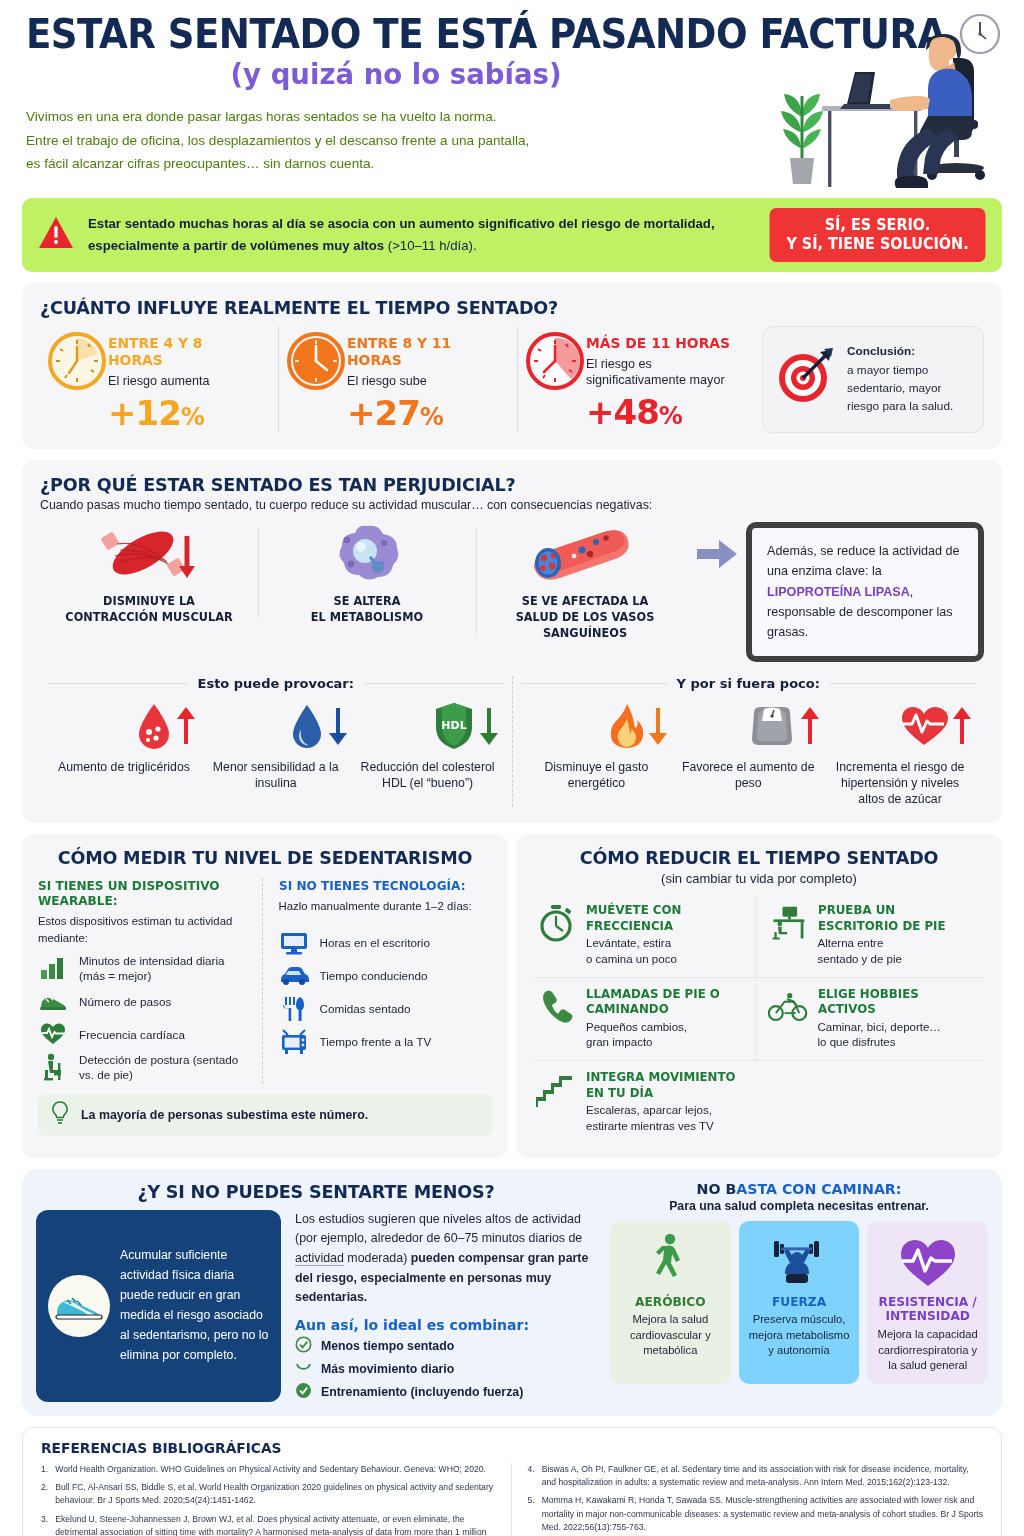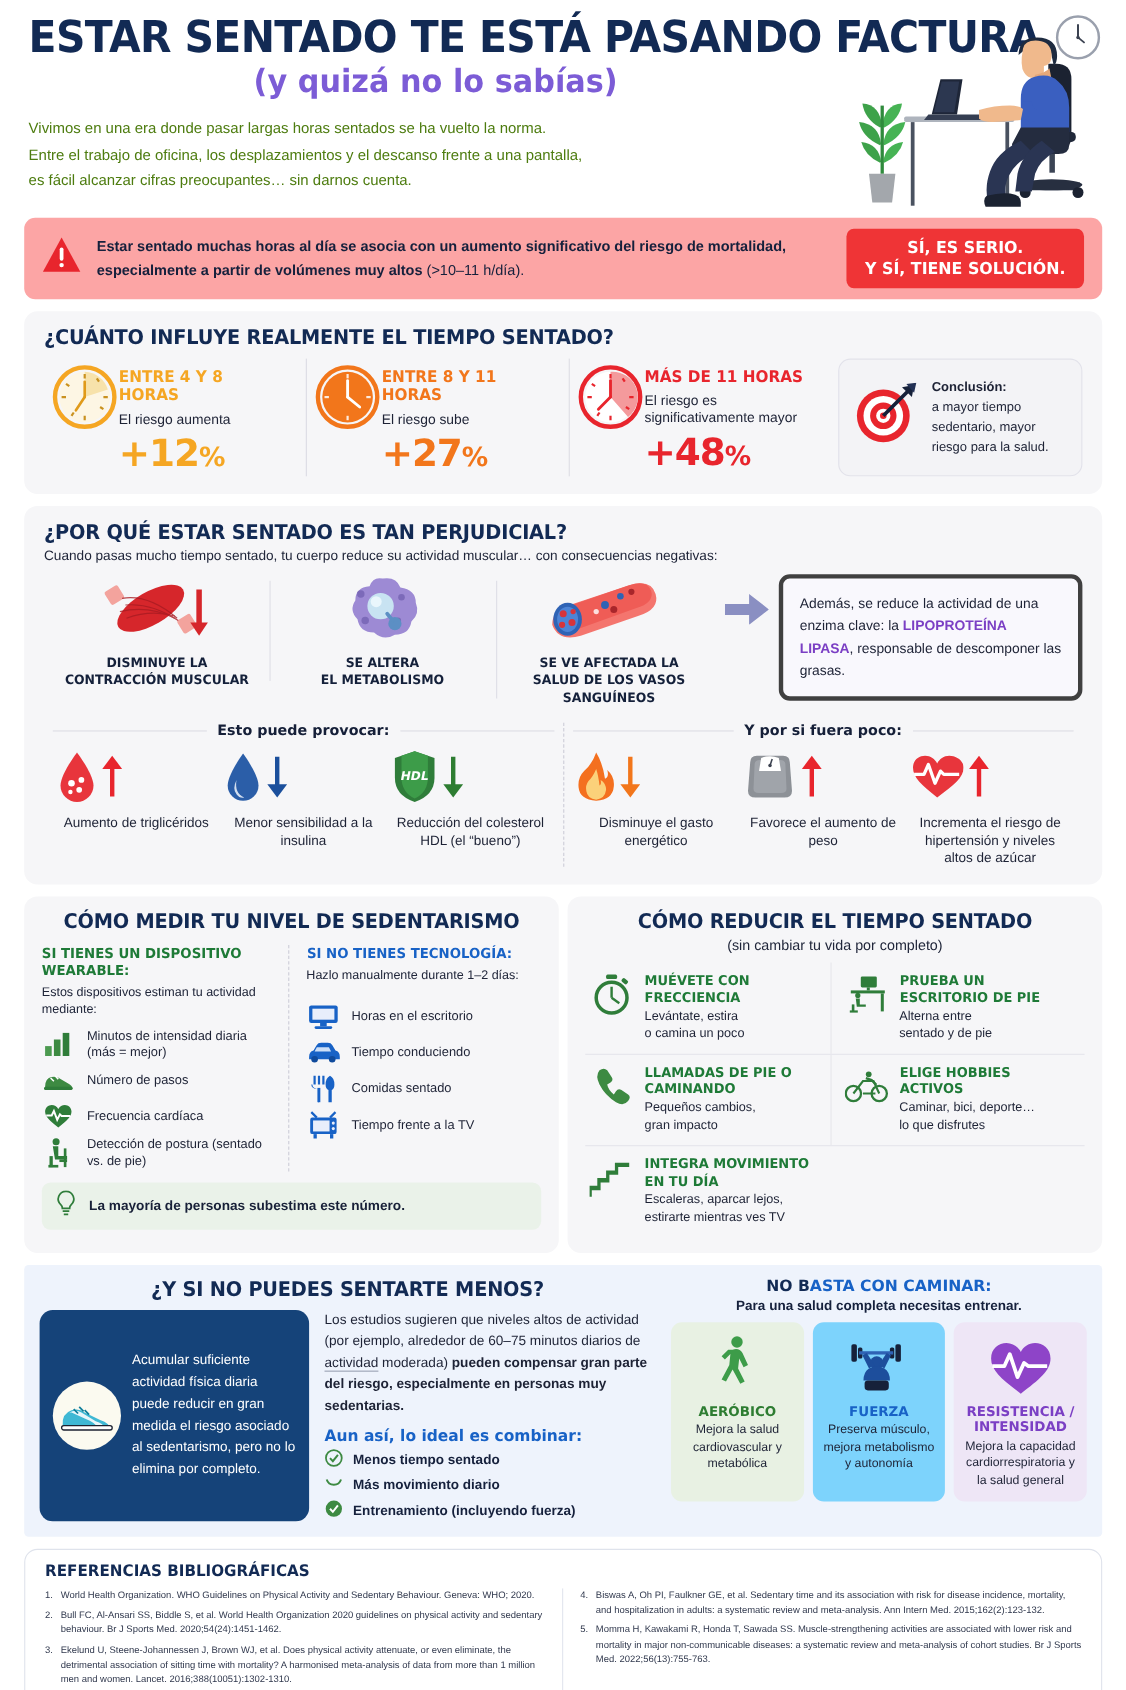--- a/index.html
+++ b/index.html
@@ -39,21 +39,21 @@
     transform: scaleX(0.95);
   }
   .lede { margin-top: 14px; font-size: 13.6px; line-height: 1.75; color: #4d7c0f; max-width: 700px; }
   .lede div { white-space: nowrap; }
 
   .hero { position: absolute; right: 10px; top: 8px; width: 250px; height: 185px; }
 
   
   .alertbar {
     margin: 6px 22px 0 22px;
-    background: #fca5a5;
+    background: #bef264;
     border-radius: 10px;
     display: flex; align-items: center;
     padding: 10px 12px 10px 16px;
     gap: 14px;
     min-height: 62px;
   }
   .alert-txt { font-size: 13.2px; line-height: 1.65; color: #15203c; flex: 1; }
   .alert-txt b { font-weight: 700; }
   .alert-badge {
     background: #ef3436; color: #fff; border-radius: 7px;
@@ -94,35 +94,35 @@
   .why-row { display: flex; align-items: flex-start; margin-top: 10px; }
   .why-item { flex: 1; text-align: center; padding: 0 6px; position: relative; }
   .why-item + .why-item::before {
     content:""; position:absolute; left:0; top:6px; bottom:8px; width:1px; background:#dedee6;
   }
   .why-label {
     font-family:"DejaVu Sans",sans-serif; font-weight:700; font-size:11.8px;
     line-height:1.35; margin-top:6px; color:#14203a; transform: scaleX(0.96);
   }
   .lipo-box {
-    width: 276px; background:#f9f8fd; border:4px solid #404040; border-radius:10px;
+    width: 238px; background:#f9f8fd; border:6px solid #404040; border-radius:10px;
     padding: 13px 15px; font-size: 12.6px; line-height: 1.62; color:#1d2235; margin-left: 6px;
   }
   .lipo-box b { color:#7b3fc4; font-weight:700; }
   .arrow-purple { width:46px; display:flex; align-items:center; justify-content:center; padding-top:18px; }
 
   .halves { display: flex; margin-top: 14px; }
   .half { flex: 1; padding: 0 8px; }
   .half + .half { border-left: 1px dashed #ccccd8; }
   .half-head { display:flex; align-items:center; gap:10px; }
   .half-head .ln { flex:1; height:1px; background:#dcdce4; }
   .half-head .t { font-family:"DejaVu Sans",sans-serif; font-weight:700; font-size:13px; color:#151f38; white-space:nowrap; }
   .tri { display:flex; margin-top: 10px; }
   .tri-item { flex:1; text-align:center; padding: 0 4px; }
-  .tri-ico { height: 54px; display:flex; align-items:center; justify-content:flex-start; gap:4px;font-style:italic; }
+  .tri-ico { height: 54px; display:flex; align-items:center; justify-content:flex-end; gap:4px; }
   .tri-lbl { font-size:12.3px; line-height:1.32; color:#1d2235; margin-top:4px; }
 
   
   .midrow { display:flex; gap: 8px; margin: 11px 22px 0 22px; }
   .midcol { flex:1; background:#f6f6f8; border-radius:12px; padding: 13px 16px 14px 16px; }
 
   .measure-cols { display:flex; margin-top:10px; }
   .mc { flex: 1; padding-right: 10px; }
   .mc + .mc { border-left: 1px dashed #ccccd8; padding-left: 16px; padding-right:0; }
   .mc-head { font-family:"DejaVu Sans",sans-serif; font-weight:700; font-size:12.6px; transform:scaleX(0.96); transform-origin:left; }
@@ -142,21 +142,21 @@
   .tips-grid { margin-top: 8px; }
   .tips-row { display:flex; border-bottom:1px solid #e6e6ec; }
   .tips-row:last-child { border-bottom:none; }
   .tip { flex:1; display:flex; gap:10px; padding: 9px 6px 9px 4px; align-items:flex-start; }
   .tip + .tip { border-left:1px solid #e6e6ec; padding-left:12px; }
   .tip .ic { width:40px; height:40px; flex:none; display:flex; align-items:center; justify-content:center; }
   .tip-t { font-family:"DejaVu Sans",sans-serif; font-weight:700; font-size:12.3px; color:#1e7a37; line-height:1.25; transform:scaleX(0.96); transform-origin:left;}
   .tip-d { font-size:11.5px; color:#1d2235; line-height:1.38; margin-top:2px; }
 
   
-  .bluewrap { margin: 11px 22px 0 22px; background:#eef3fc; border-radius:4px; padding: 12px 14px 14px 14px; display:flex; gap:14px; }
+  .bluewrap { margin: 11px 22px 0 22px; background:#eef3fc; border-radius:16px; padding: 12px 14px 14px 14px; display:flex; gap:14px; }
   .bl-left { flex: 0 0 560px; }
   .bl-left h2 { text-align:center; }
   .bl-inner { display:flex; gap:14px; margin-top: 8px; }
   .navycard {
     width: 245px; background:#154379; color:#fff; border-radius:12px;
     padding: 14px 12px; display:flex; gap:10px; align-items:center;
   }
   .navycard .tx { font-size:12.3px; line-height:1.62; }
   .shoe-circle { width:62px; height:62px; border-radius:50%; background:#fbfaf0; flex:none; display:flex; align-items:center; justify-content:center; }
   .bl-body { flex:1; }

